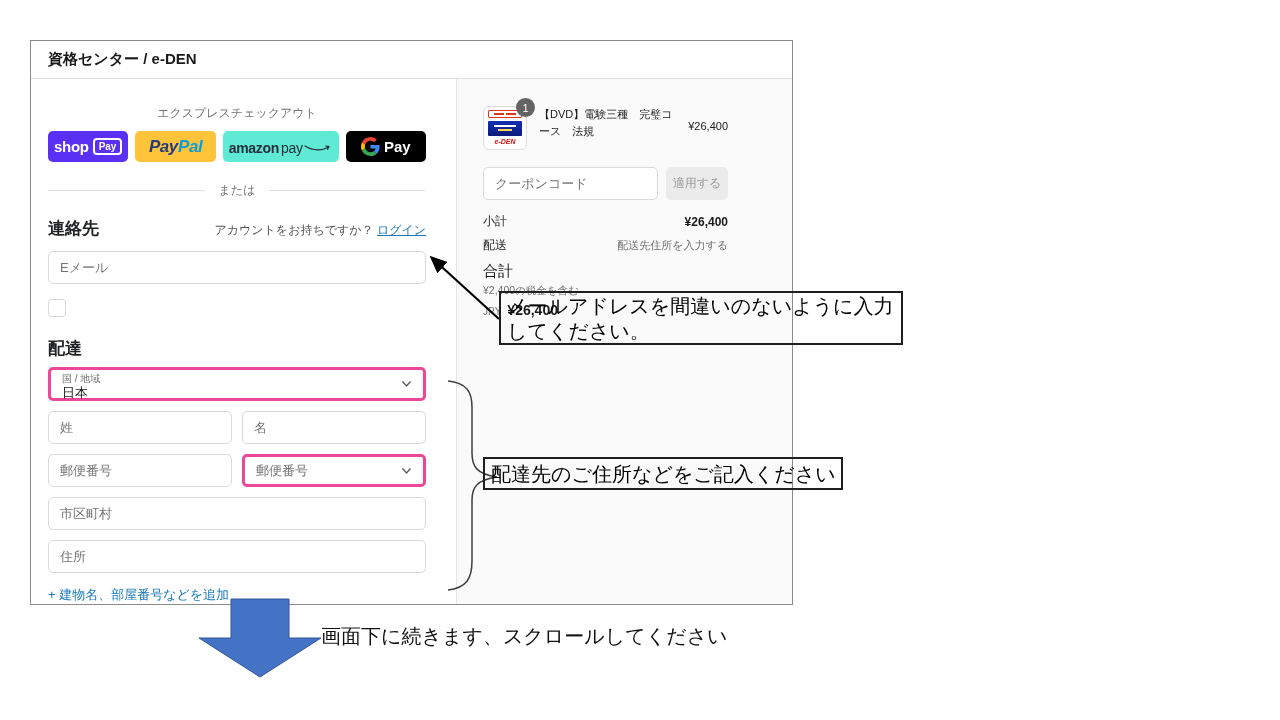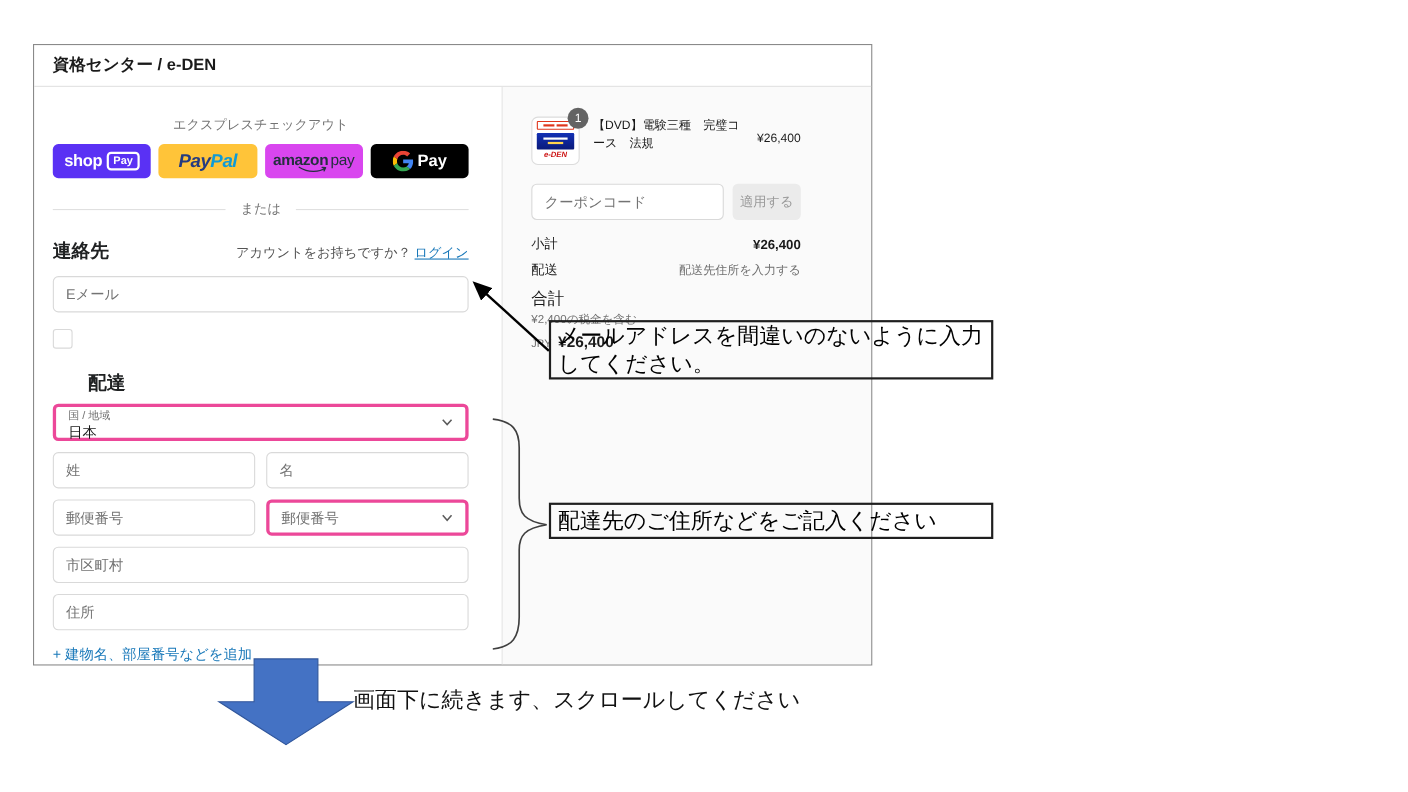--- a/index.html
+++ b/index.html
@@ -18,21 +18,21 @@
 
   
   .express-label{text-align:center;font-size:12px;color:#737373;}
   .pay-row{display:flex;gap:7px;margin-top:9px;}
   .pay-btn{flex:1;height:31px;border-radius:5px;display:flex;align-items:center;justify-content:center;cursor:pointer;border:none;}
   .btn-shoppay{background:#5a31f4;}
   .shoppay-word{color:#fff;font-size:15px;font-weight:bold;letter-spacing:-0.3px;}
   .shoppay-badge{color:#fff;border:2px solid #fff;border-radius:4px;font-size:10px;font-weight:bold;padding:1px 4px;margin-left:4px;}
   .btn-paypal{background:#ffc439;font-style:italic;font-weight:800;font-size:17px;letter-spacing:-0.4px;}
   .pp-pay{color:#253b80;}.pp-pal{color:#0f9bd7;}
-  .btn-amazon{background:#d946ef;flex-direction:column;padding-top:4px;box-sizing:border-box;text-align:right;}
+  .btn-amazon{background:#5eead4;flex-direction:row;padding-top:4px;box-sizing:border-box;text-align:right;}
   .amazon-word{color:#252f3e;font-weight:bold;font-size:14px;letter-spacing:-0.3px;line-height:12px;}
   .amazon-pay{font-weight:normal;margin-left:2px;}
   .btn-gpay{background:#000;}
   .gpay-word{color:#fff;font-size:15px;font-weight:600;margin-left:4px;}
   .or-divider{display:flex;align-items:center;gap:14px;margin-top:20px;}
   .or-line{flex:1;height:1px;background:#e0e0e0;}
   .or-text{font-size:12px;color:#737373;}
 
   
   .section-head-row{display:flex;justify-content:space-between;align-items:baseline;margin-top:18px;}
@@ -41,21 +41,21 @@
   .login-link{color:#1878b9;text-decoration:underline;cursor:pointer;}
   .text-input{width:100%;height:33px;border:1px solid #d9d9d9;border-radius:5px;background:#fff;
     padding:0 11px;font-size:13px;color:#333;box-sizing:border-box;outline:none;}
   .text-input::placeholder{color:#737373;}
   .mt11{margin-top:11px;}
   .checkbox-row{display:flex;align-items:center;gap:10px;margin-top:15px;}
   .checkbox{width:16px;height:16px;border:1px solid #d9d9d9;border-radius:3px;background:#fff;flex:none;cursor:pointer;}
   .checkbox-label{font-size:12px;color:#545454;}
 
   
-  .delivery-title{margin-top:20px;margin-left:32px;}
+  .delivery-title{margin-top:20px;}
   .select-box{position:relative;border:3px solid #ec4899;border-radius:5px;background:#fff;box-sizing:border-box;cursor:pointer;}
   .country-select{margin-top:7px;height:34px;padding:3px 11px 0;}
   .select-label{display:block;font-size:10px;color:#707070;line-height:12px;}
   .select-value{display:block;font-size:13px;color:#1a1a1a;line-height:15px;}
   .chevron{position:absolute;right:11px;top:50%;margin-top:-4px;}
   .grid-2{display:grid;grid-template-columns:1fr 1fr;gap:10px;margin-top:10px;}
   .fake-select{height:33px;display:flex;align-items:center;padding:0 11px;font-size:13px;color:#737373;}
   .link-row{margin-top:13px;font-size:13px;color:#1878b9;cursor:pointer;}
 
   
@@ -86,21 +86,21 @@
   .tax-note{font-size:10.5px;color:#707070;margin-top:3px;}
   .total-right{margin-top:4px;display:flex;align-items:baseline;}
   .currency{font-size:10px;color:#707070;margin-right:6px;}
   .total-value{font-size:14px;font-weight:bold;color:#1a1a1a;}
 
   
   .overlay{position:absolute;left:0;top:0;z-index:6;pointer-events:none;}
   .ann{position:absolute;border:2px solid #1f1f1f;background:transparent;color:#000;
     font-size:20px;line-height:25px;padding:1px 6px;box-sizing:border-box;z-index:7;}
   .ann1{left:499px;top:291px;width:404px;height:54px;}
-  .ann2{left:499px;top:457px;width:404px;height:33px;line-height:28px;white-space:nowrap;}
+  .ann2{left:483px;top:457px;width:360px;height:33px;line-height:28px;white-space:nowrap;}
   .scroll-note{position:absolute;left:321px;top:623px;font-size:20px;color:#111;z-index:7;}
 </style>
 </head>
 <body>
 
 <div class="card">
   <div class="card-header">
     <span class="card-title">資格センター / e-DEN</span>
   </div>
   <div class="card-body">

